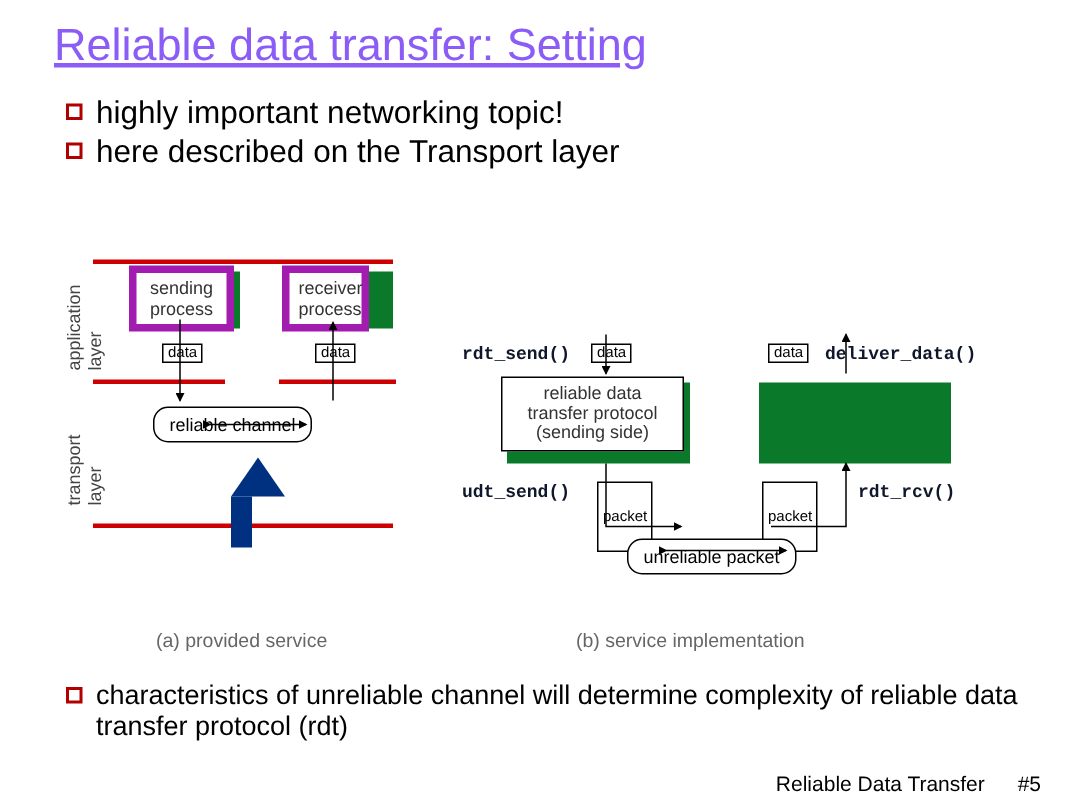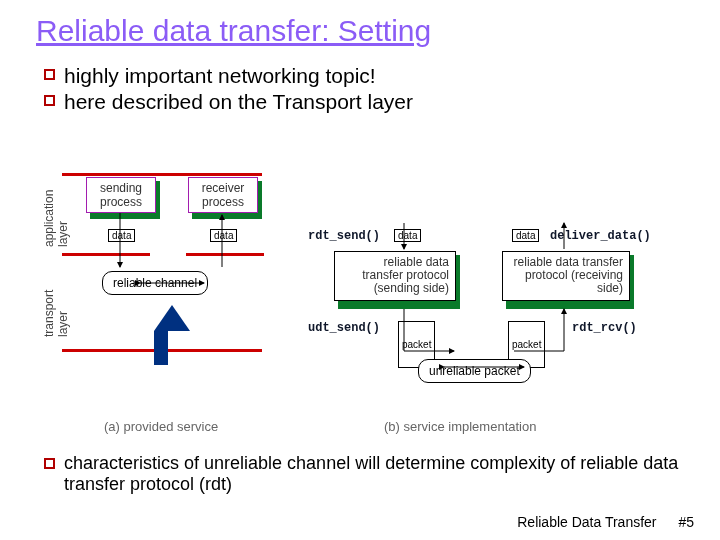--- a/index.html
+++ b/index.html
@@ -28,26 +28,26 @@
   }
   .diagram {
     position: absolute; top: 175px; left: 44px;
     width: 640px; height: 278px;
   }
   
   .layer-label { position:absolute; font-family: Arial, sans-serif; font-size:12px; color:#444; writing-mode: vertical-rl; transform: rotate(180deg); }
   
   .redline { position:absolute; height:3px; background:#c00; }
   
-  .proc-box { position:absolute; border:1px solid #a21caf; background:#fff; font-family:Arial,sans-serif; font-size:12px; color:#333; text-align:center; padding:3px 6px; }
+  .proc-box { position:absolute; border:5px solid #a21caf; background:#fff; font-family:Arial,sans-serif; font-size:12px; color:#333; text-align:center; padding:3px 6px; }
   .proc-accent { position:absolute; background:#0a7a2a; }
   .data-lbl { position:absolute; border:1px solid #000; background:#fff; font-family:Arial,sans-serif; font-size:10px; padding:0 3px; }
   .packet-lbl { position:absolute; border:1px solid #000; background:#fff; font-family:Arial,sans-serif; font-size:10px; padding:17px 3px; }
   .channel-box { position:absolute; border:1px solid #000; border-radius:10px; background:#fff; font-family:Arial,sans-serif; font-size:12px; text-align:center; padding:4px 10px; }
-  .proto-box { position:absolute; border:1px solid #000; background:#fff; font-family:Arial,sans-serif; font-size:12px; color:#333; text-align:right; padding:4px 6px; line-height:1.1; }
+  .proto-box { position:absolute; border:1px solid #000; background:#fff; font-family:Arial,sans-serif; font-size:12px; color:#333; text-align:center; padding:4px 6px; line-height:1.1; }
   .api-lbl { position:absolute; font-family:'Courier New',monospace; font-size:12px; font-weight:bold; color:#0f172a; }
   .caption-lbl { position:absolute; font-family:Arial,sans-serif; font-size:13px; color:#666; }
   .big-arrow { position:absolute; width:0; height:0; }
   .big-arrow-head { width:0;height:0;border-left:18px solid transparent;border-right:18px solid transparent;border-bottom:26px solid #003080; }
   .big-arrow-stem { width:14px;height:34px;background:#003080;margin:0 auto; }
   .arrow-svg { position:absolute; }
   .footer {
     position: absolute; bottom: 10px; right: 26px;
     font-family: 'Comic Sans MS', cursive, sans-serif;
     font-size: 14px; color:#000;
@@ -84,21 +84,21 @@
 
   <div class="redline" style="left:18px; top:-2px; width:200px;"></div>
   <div class="redline" style="left:18px; top:78px; width:88px;"></div>
   <div class="redline" style="left:142px; top:78px; width:78px;"></div>
   <div class="redline" style="left:18px; top:174px; width:200px;"></div>
 
   <div class="proc-accent" style="left:46px; top:6px; width:70px; height:38px;"></div>
   <div class="proc-box" style="left:42px; top:2px; width:70px;">sending
 process</div>
   <div class="proc-accent" style="left:148px; top:6px; width:70px; height:38px;"></div>
-  <div class="proc-box" style="left:144px; top:2px; width:70px;">receiver
+  <div class="proc-box" style="left:144px; top:2px; width:58px;">receiver
 process</div>
 
   <div class="data-lbl" style="left:64px; top:54px;">data</div>
   <div class="data-lbl" style="left:166px; top:54px;">data</div>
 
   <div class="channel-box" style="left:58px; top:96px;">reliable channel</div>
 
   <svg class="arrow-svg" style="left:40px; top:36px;" width="180" height="90">
     <defs>
         <marker id="ah1" markerWidth="6" markerHeight="6" refX="5" refY="3" orient="auto">
@@ -120,23 +120,20 @@
   <div class="api-lbl" style="left:264px; top:54px;">rdt_send()</div>
   <div class="data-lbl" style="left:350px; top:54px;">data</div>
   <div class="data-lbl" style="left:468px; top:54px;">data</div>
   <div class="api-lbl" style="left:506px; top:54px;">deliver_data()</div>
 
   <div class="proc-accent" style="left:294px; top:80px; width:122px; height:54px;"></div>
   <div class="proto-box" style="left:290px; top:76px; width:122px;">reliable data
 transfer protocol
 (sending side)</div>
   <div class="proc-accent" style="left:462px; top:80px; width:128px; height:54px;"></div>
-  <div class="proto-box" style="left:458px; top:76px; width:128px;">reliable data
-transfer protocol
-(receiving side)</div>
 
   <div class="api-lbl" style="left:264px; top:146px;">udt_send()</div>
   <div class="packet-lbl" style="left:354px; top:146px;">packet</div>
   <div class="packet-lbl" style="left:464px; top:146px;">packet</div>
   <div class="api-lbl" style="left:528px; top:146px;">rdt_rcv()</div>
 
   <div class="channel-box" style="left:374px; top:184px;">unreliable packet</div>
 
   <svg class="arrow-svg" style="left:290px; top:44px;" width="320" height="160">
     <defs>

